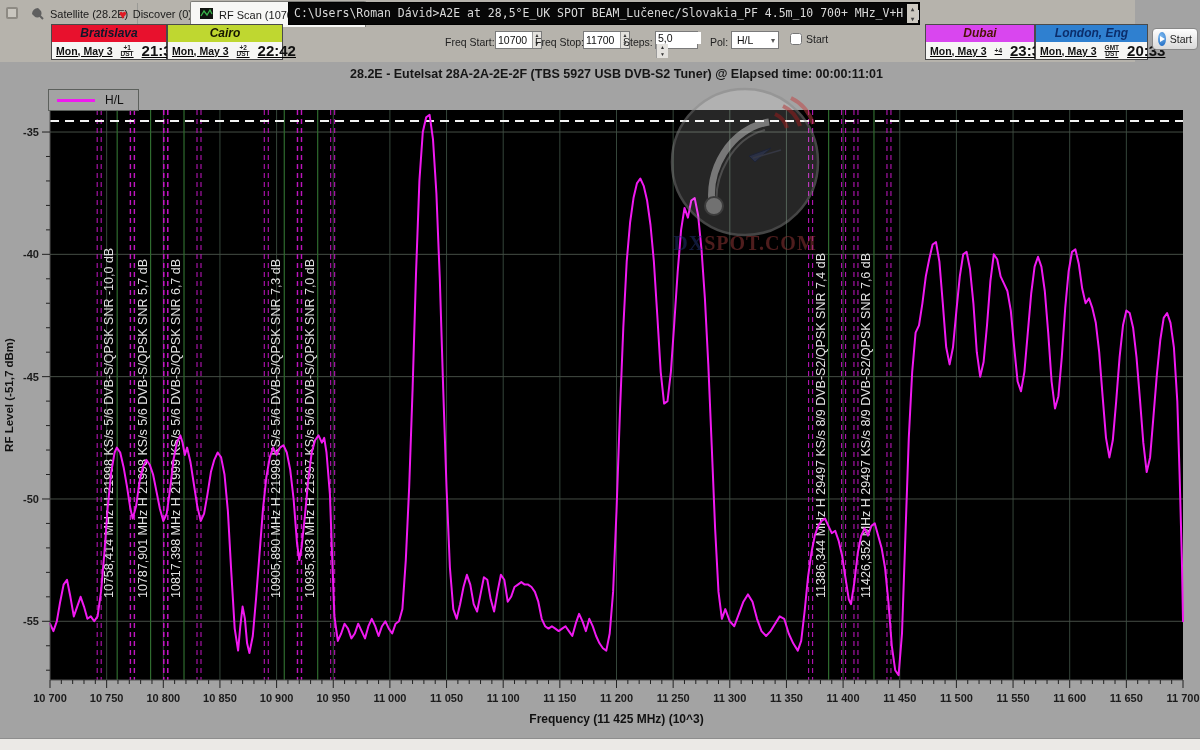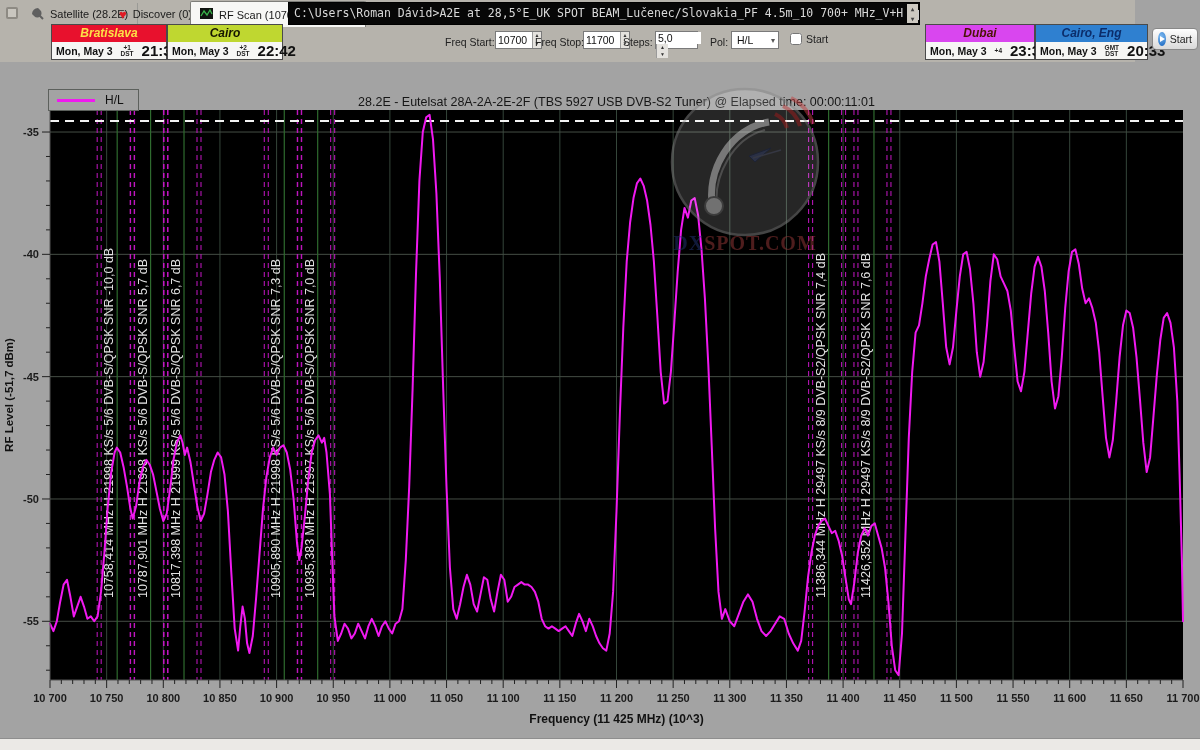--- a/index.html
+++ b/index.html
@@ -26,36 +26,36 @@
   .spin .arrows span{flex:1;font-size:5px;line-height:7px;text-align:center;color:#333;cursor:default;}
   .selectbox{position:absolute;top:31px;height:18px;background:#fff;border:1px solid #7a7a7a;display:flex;
              align-items:center;justify-content:space-between;font-size:10.5px;color:#111;
              padding:0 3px 0 5px;box-sizing:border-box;}
   .selectbox .chev{font-size:8px;color:#555;}
   .loopwrap{position:absolute;top:33px;display:flex;align-items:center;gap:4px;font-size:10.5px;color:#222;}
   .loopwrap input{width:12px;height:12px;margin:0;}
   
   .clock{position:absolute;top:24px;border:1px solid #4a4a4a;box-sizing:border-box;}
   .clock .hdr{height:17px;font-size:12px;font-weight:bold;font-style:italic;text-align:center;line-height:17px;}
-  .clock .bd{height:17px;background:#f6f6f4;display:flex;align-items:center;padding:0 4px;gap:8px;}
+  .clock .bd{height:17px;background:#f6f6f4;display:flex;align-items:center;padding:0 4px;gap:8px;text-decoration:underline;}
   .clock .date{font-size:10.5px;font-weight:bold;color:#111;white-space:nowrap;}
   .clock .sup{display:flex;flex-direction:column;line-height:6px;font-size:6.5px;font-weight:bold;color:#222;text-align:center;}
   .clock .time{margin-left:auto;font-size:15px;font-weight:bold;color:#111;}
   
   .startbtn{position:absolute;left:1152px;top:28px;width:46px;height:22px;border:1px solid #888;border-radius:4px;
             background:linear-gradient(#fefefe,#d9d9d9);display:flex;align-items:center;gap:4px;padding:0 5px;
             font-size:10.5px;color:#222;box-sizing:border-box;cursor:default;}
   .playicon{width:14px;height:14px;border-radius:50%;background:radial-gradient(circle at 35% 30%,#7db9f0,#1565c0);
             display:flex;align-items:center;justify-content:center;}
   .playicon::after{content:"";display:block;width:0;height:0;border-left:5px solid #fff;
                    border-top:3.5px solid transparent;border-bottom:3.5px solid transparent;margin-left:1px;}
   
   .chartpanel{position:absolute;left:0;top:62px;width:1200px;height:676px;background:#a3a3a3;}
   .charttitle{position:absolute;left:50px;top:5px;width:1133px;text-align:center;
-              font-size:12.5px;font-weight:normal;color:#161616;z-index:2;margin-top:28px;}
+              font-size:12.5px;font-weight:bold;color:#161616;z-index:2;}
   .legend{position:absolute;left:48px;top:27px;border:1px solid #5c605c;padding:3px 14px 3px 8px;
           display:flex;align-items:center;z-index:2;}
   .legend .sample{width:38px;height:3px;}
   .legend .lab{font-size:12px;color:#111;margin-left:10px;}
   svg.plot{position:absolute;left:0;top:0;z-index:1;}
   
   .watermark{position:absolute;left:657px;top:22px;width:176px;height:176px;opacity:.5;z-index:6;pointer-events:none;}
   .watermark .wmtext{position:absolute;left:0;top:148px;width:176px;text-align:center;
                      font-family:"Liberation Serif",serif;font-weight:bold;font-size:20px;letter-spacing:1px;}
   
@@ -130,21 +130,21 @@
   <span class="selectbox" style="left:731px;width:48px;">
     <span>H/L</span>
     <span class="chev">▾</span>
   </span>
   <span class="loopwrap" style="left:790px;">
     <input type="checkbox" style="">
     <span>Start</span>
   </span>
 
   <div class="clock" style="left:51px;width:116px;">
-    <div class="hdr" style="background: rgb(232, 17, 45); color: #fde047;">Bratislava</div>
+    <div class="hdr" style="background: rgb(232, 17, 45); color: #0f172a;">Bratislava</div>
     <div class="bd">
         <span class="date">Mon, May 3</span>
       <span class="sup">
           <span>+1</span>
           <span>DST</span>
         </span>
       <span class="time">21:33</span>
       </div>
   </div>
   <div class="clock" style="left:167px;width:116px;">
@@ -163,21 +163,21 @@
     <div class="bd">
         <span class="date">Mon, May 3</span>
       <span class="sup">
           <span>+4</span>
           <span></span>
         </span>
       <span class="time">23:33</span>
       </div>
   </div>
   <div class="clock" style="left:1035px;width:113px;">
-    <div class="hdr" style="background: rgb(47, 128, 208); color: rgb(11, 45, 107);">Cairo, Eng</div>
+    <div class="hdr" style="background: rgb(47, 128, 208); color: rgb(11, 45, 107);">London, Eng</div>
     <div class="bd">
         <span class="date">Mon, May 3</span>
       <span class="sup">
           <span>GMT</span>
           <span>DST</span>
         </span>
       <span class="time">20:33</span>
       </div>
   </div>
 

